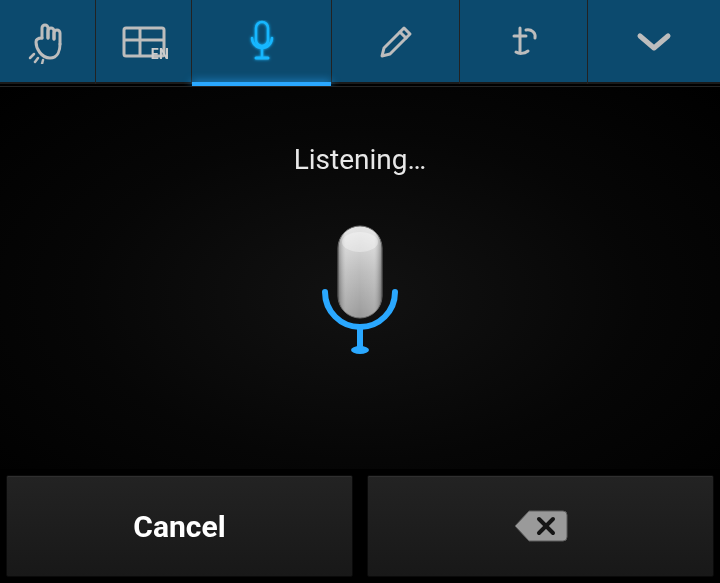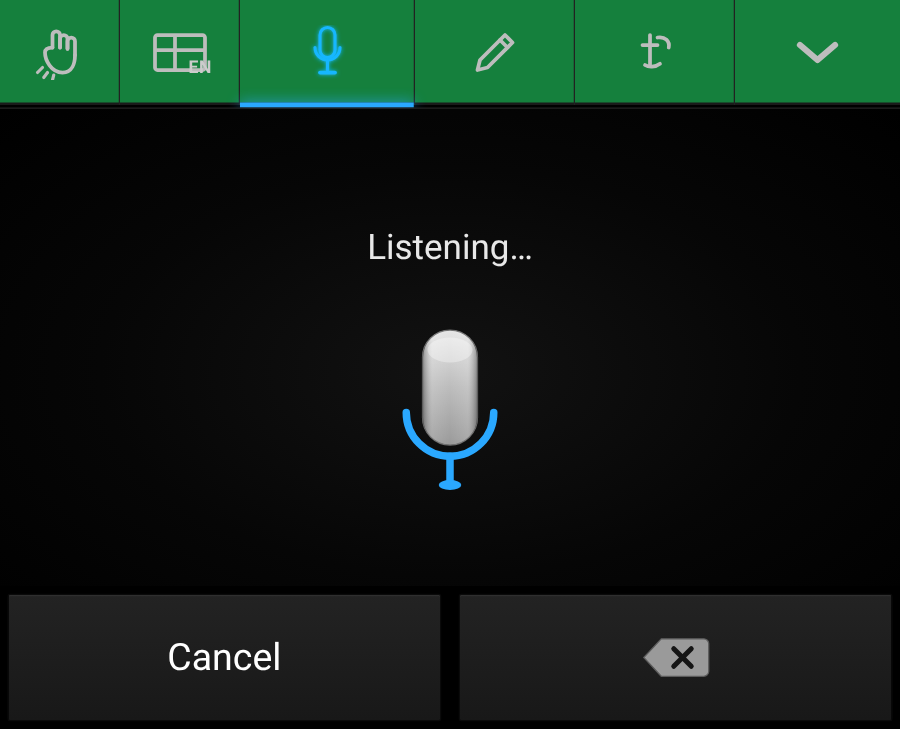--- a/index.html
+++ b/index.html
@@ -7,21 +7,21 @@
       width: 720px;
       height: 583px;
       background: #000;
       font-family: Roboto, Arial, sans-serif;
       overflow: hidden;
       position: relative;
     }
     .tabbar {
       display: flex;
       height: 84px;
-      background: #15803d;
+      background: #0c4a6e;
       border-bottom: 2px solid #1a1a1a;
     }
     .tab {
       flex: 0 0 auto;
       height: 84px;
       display: flex;
       align-items: center;
       justify-content: center;
       border-right: 1px solid #222;
       position: relative;
@@ -60,21 +60,21 @@
       top: 86px;
       left: 0; right: 0;
       bottom: 114px;
       background: radial-gradient(ellipse at center 55%, #121212 0%, #060606 55%, #000 100%);
       display: flex;
       flex-direction: column;
       align-items: center;
       border-top: 1px solid #242424;
     }
     .status {
-      margin-top: 94px;
+      margin-top: 56px;
       color: #e8e8e8;
       font-size: 28px;
       font-weight: 400;
     }
     .mic-holder {
       margin-top: 46px;
       display: flex;
       align-items: center;
       justify-content: center;
     }
@@ -90,21 +90,21 @@
     .fbtn {
       flex: 1;
       background: linear-gradient(#2d2d2d, #1f1f1f);
       border: 1px solid #0a0a0a;
       border-radius: 2px;
       display: flex;
       align-items: center;
       justify-content: center;
       color: #fff;
       font-size: 30px;
-      font-weight: 400;
+      font-weight: 700;
       cursor: pointer;
       box-shadow: inset 0 1px 0 rgba(255,255,255,0.06);
     }
     .fbtn.secondary {
       background: linear-gradient(#232323, #181818);
     }
   </style>
 </head>
 <body>
 

